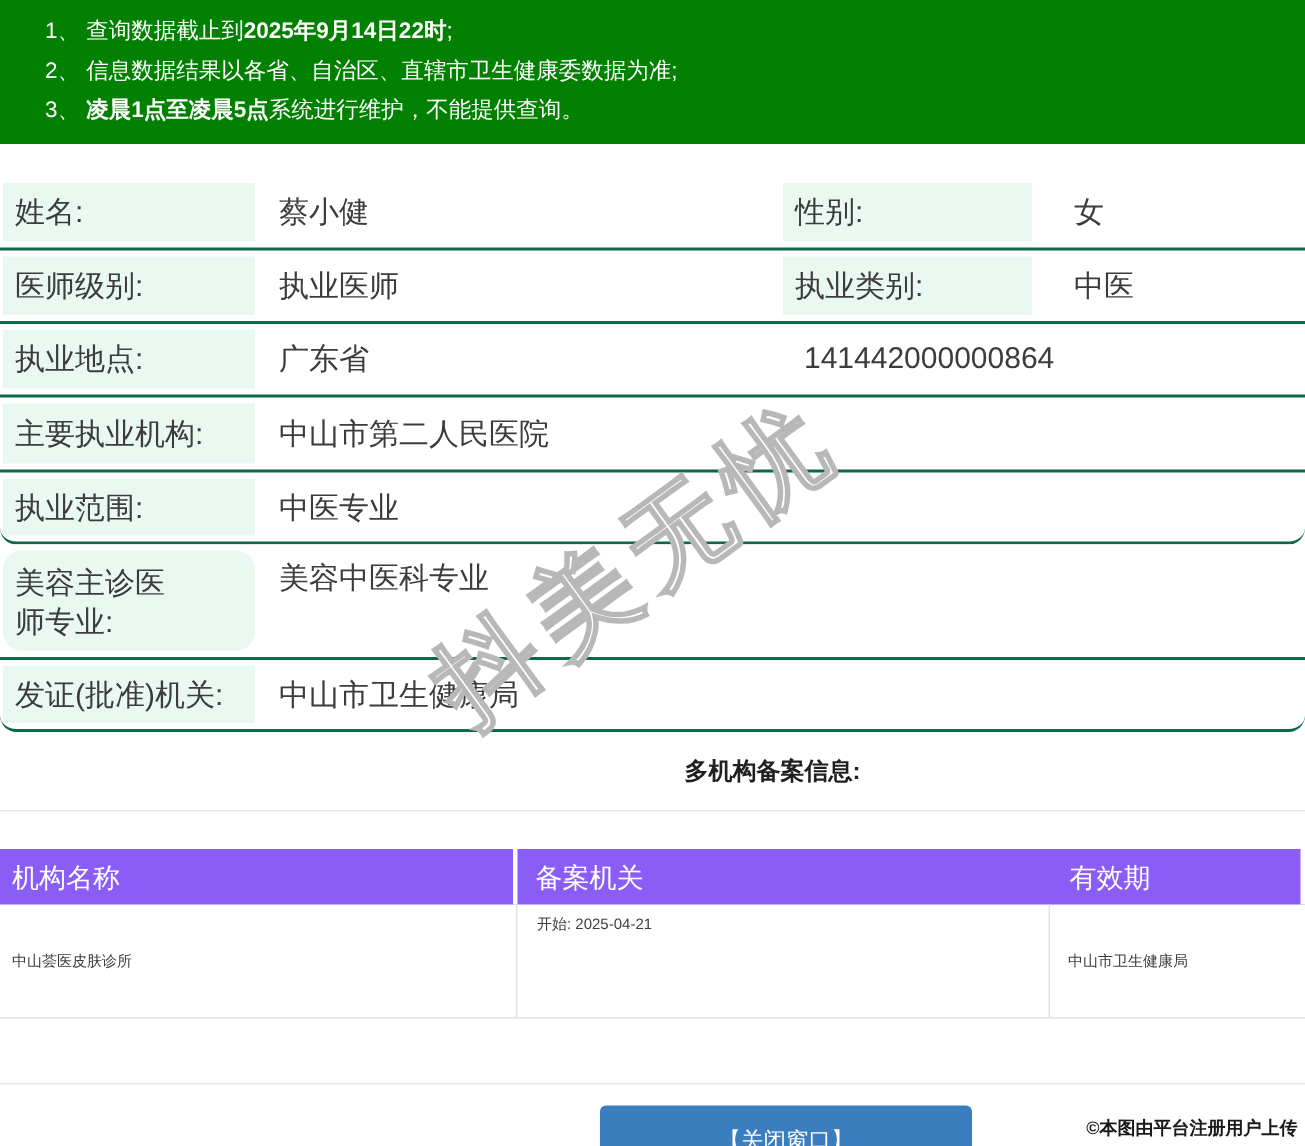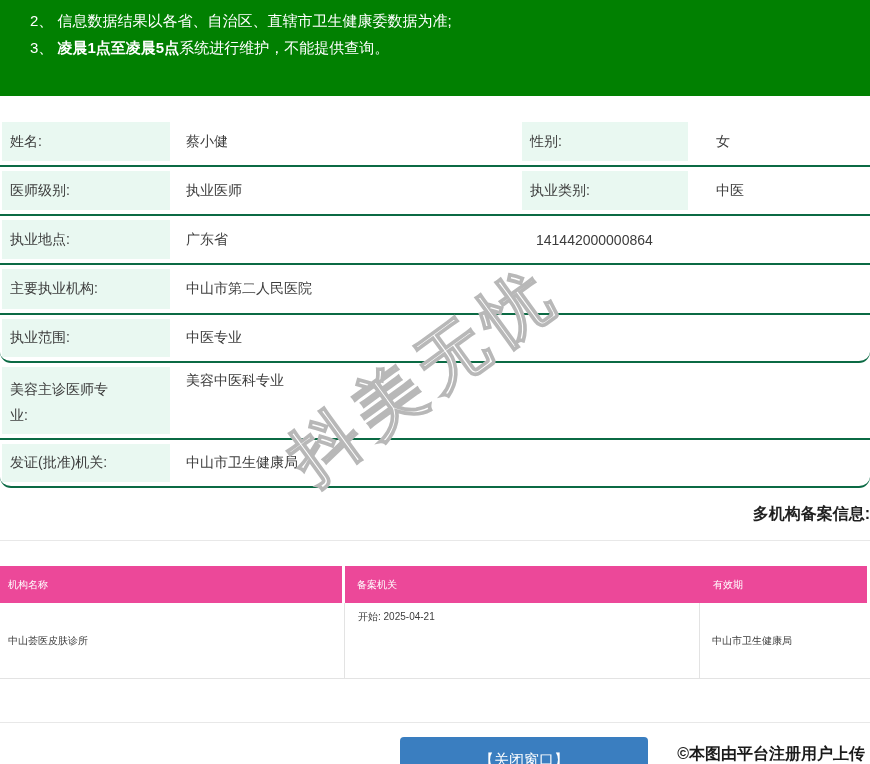--- a/index.html
+++ b/index.html
@@ -9,68 +9,69 @@
   
   .banner { box-sizing:border-box; width:870px; height:96px; background:#018001; color:#fff;
             font-size:15px; padding:8px 10px 0 30px; }
   .banner .line { line-height:26.5px; white-space:nowrap; }
   .banner b { font-weight:bold; }
 
   
   .info { margin-top:22px; }
   .irow { display:grid; grid-template-columns:170px 350px 180px 1fr;
           border-bottom:2px solid #0b6a44; box-sizing:border-box;
-          font-size:14px; color:#3c3c3c; }
+          font-size:20px; color:#3c3c3c; }
   .h49{height:49px;} .h50{height:50px;} .h48{height:48px;border-radius:11px;} .h77{height:77px;}
   .ilabel { background:#e9f8f1; margin:4px 0 4px 2px; display:flex; align-items:center; padding-left:8px; }
   .ilabel.l2 { margin-right:12px; }
   .ival { display:flex; align-items:center; padding-left:16px; }
   .span3 { grid-column:2/5; }
-  .irow.tall .ilabel, .irow.tall .ival { align-items:flex-start; padding-top:9px; }
+  .irow.tall .ilabel, .irow.tall .ival { align-items:flex-start; padding-top:9px;border-radius:13px; }
   .irow.tall .ilabel span { display:inline-block; max-width:112px; line-height:26px; }
 
   
-  .heading { margin-top:16px; height:19px; width:870px; text-align:right; text-indent:160px;
+  .heading { margin-top:16px; height:19px; width:870px; text-align:center; text-indent:160px;
              font-weight:bold; font-size:16px; color:#1f1f1f; }
   .hr-light { margin-top:17px; border-top:1px solid #e8e8e8; height:0; }
   .ftable-head { margin-top:25px; display:grid; grid-template-columns:345px 355px 170px;
-                 height:37px; background:#ec4899; color:#fff; font-size:10px; }
+                 height:37px; background:#8b5cf6; color:#fff; font-size:18px; }
   .fh { display:flex; align-items:center; padding-left:8px; box-sizing:border-box; }
   .fh.sep { border-right:3px solid #fff; }
   .fh.c2 { padding-left:13px; } .fh.c3 { padding-left:12px; }
   .ftable-row { display:grid; grid-template-columns:345px 355px 170px; height:75px;
                 border-bottom:1px solid #e3e3e3; font-size:10px; color:#3c3c3c; }
   .fc { display:flex; align-items:center; padding-left:8px; box-sizing:border-box; }
   .fc.sep { border-right:1px solid #e3e3e3; }
   .fc.validity { flex-direction:column; align-items:flex-start; justify-content:flex-start;
                  line-height:27px; padding-left:13px; }
   .fc.c3 { padding-left:12px; }
   .hr-light2 { margin-top:43px; border-top:1px solid #e8e8e8; height:0; }
 
   
   .close-btn { position:absolute; left:400px; top:737px; width:248px; height:42px;
                background:#3a7ec0; color:#fff; font-size:15px; text-align:center;
                border:none; border-radius:4px; padding-top:6px; box-sizing:border-box;
                font-family:inherit; cursor:pointer; }
-  .copyright { position:absolute; right:5px; top:744px; font-size:16px; font-weight:bold; color:#1a1a1a;
+  .copyright { position:absolute; right:5px; top:744px; font-size:12px; font-weight:bold; color:#1a1a1a;
                text-shadow:-1px -1px 0 #fff,1px -1px 0 #fff,-1px 1px 0 #fff,1px 1px 0 #fff,
                            0 1px 0 #fff,0 -1px 0 #fff,1px 0 0 #fff,-1px 0 0 #fff; }
 
   
   .watermark { position:absolute; left:235px; top:330px; width:380px; text-align:center;
                font-size:68px; font-weight:bold; letter-spacing:10px; color:#fff;
                -webkit-text-stroke:1.5px #b8b8b8; transform:rotate(-36deg);
                transform-origin:center; z-index:5; pointer-events:none; white-space:nowrap; }
 </style>
 </head>
 <body>
 
 <div class="page">
 
   <div class="banner">
+    <div class="line"><span>1、</span> <span>查询数据截止到</span><b>2025年9月14日22时</b><span>;</span></div>
     <div class="line"><span>2、</span> <span>信息数据结果以各省、自治区、直辖市卫生健康委数据为准;</span></div>
     <div class="line"><span>3、</span> <b>凌晨1点至凌晨5点</b><span>系统进行维护，不能提供查询。</span></div>
   </div>
 
   <div class="info">
     <div class="irow h49">
       <div class="ilabel">
           <span>姓名:</span>
         </div>
       <div class="ival">蔡小健</div>

